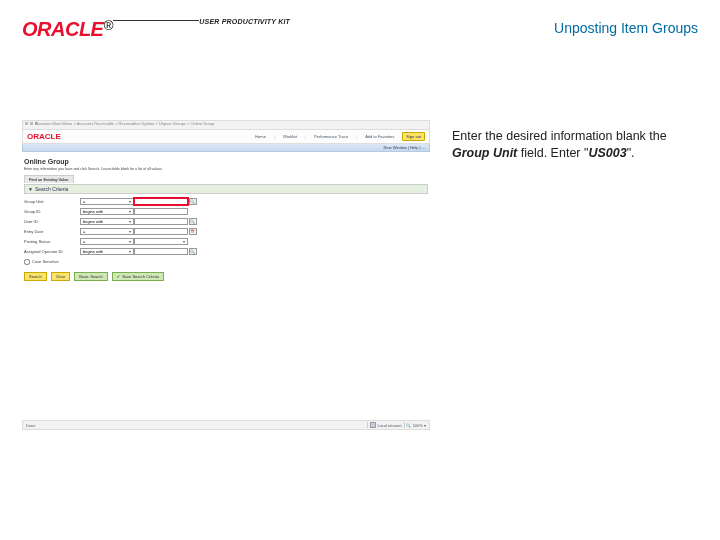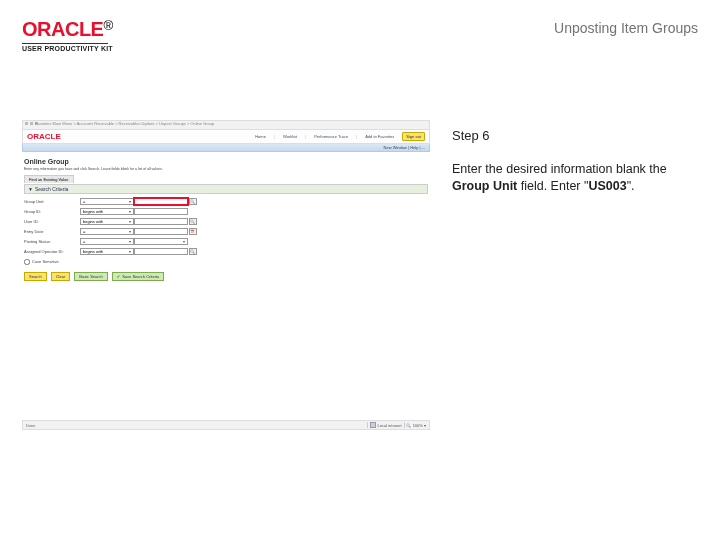--- a/index.html
+++ b/index.html
@@ -13,30 +13,30 @@
   
   .header {
     position: absolute;
     top: 18px;
     left: 22px;
     right: 22px;
     display: flex;
     justify-content: space-between;
     align-items: flex-start;
   }
-  .logo-block { display: flex; flex-direction: column; }
+  .logo-block { display: flex; flex-direction: row; font-style: italic; }
   .oracle-logo {
     font-weight: bold;
     color: #e8102e;
     font-size: 20px;
     letter-spacing: -0.5px;
   }
   .logo-rule { border: none; border-top: 1px solid #333; margin: 2px 0 1px 0; width: 86px; }
   .upk-sub { font-size: 7px; font-weight: bold; color: #222; letter-spacing: 0.2px; }
-  .page-title { font-size: 14px; color: #737373; margin-top: 2px; }
+  .page-title { font-size: 14px; color: #0369a1; margin-top: 2px; }
 
   
   .main {
     position: absolute;
     top: 120px;
     left: 22px;
     width: 408px;
     height: 310px;
     background: #fff;
   }
@@ -174,21 +174,21 @@
 
   
   .inst-panel {
     position: absolute;
     top: 128px;
     left: 452px;
     width: 230px;
   }
   .step-label { font-size: 13px; color: #222; margin-bottom: 18px; }
   .inst-text { font-size: 12.5px; color: #222; line-height: 1.35; }
-  .inst-text b { font-weight: bold; }
+  .inst-text b { font-weight: bold; font-style: italic; }
 </style>
 </head>
 <body>
 
 <div class="header">
   <div class="logo-block">
     <div>
       <span class="oracle-logo">ORACLE</span><sup>®</sup>
     </div>
     <hr class="logo-rule">
@@ -320,17 +320,16 @@
     <div class="tray-left">Done</div>
     <div class="tray-sep"></div>
     <div class="tray-icon"></div>
     <div class="tray-item">Local intranet</div>
     <div class="tray-sep"></div>
     <div class="tray-item">🔍 <span>100%</span> ▾</div>
   </div>
 </div>
 
 <div class="inst-panel">
-  <div class="step-label">Step 6</div>
   <div class="inst-text">
     <span>Enter the desired information blank the </span><b>Group Unit</b><span> field. Enter "</span><b>US003</b><span>".</span>
   </div>
 </div>
 
 </body></html>

